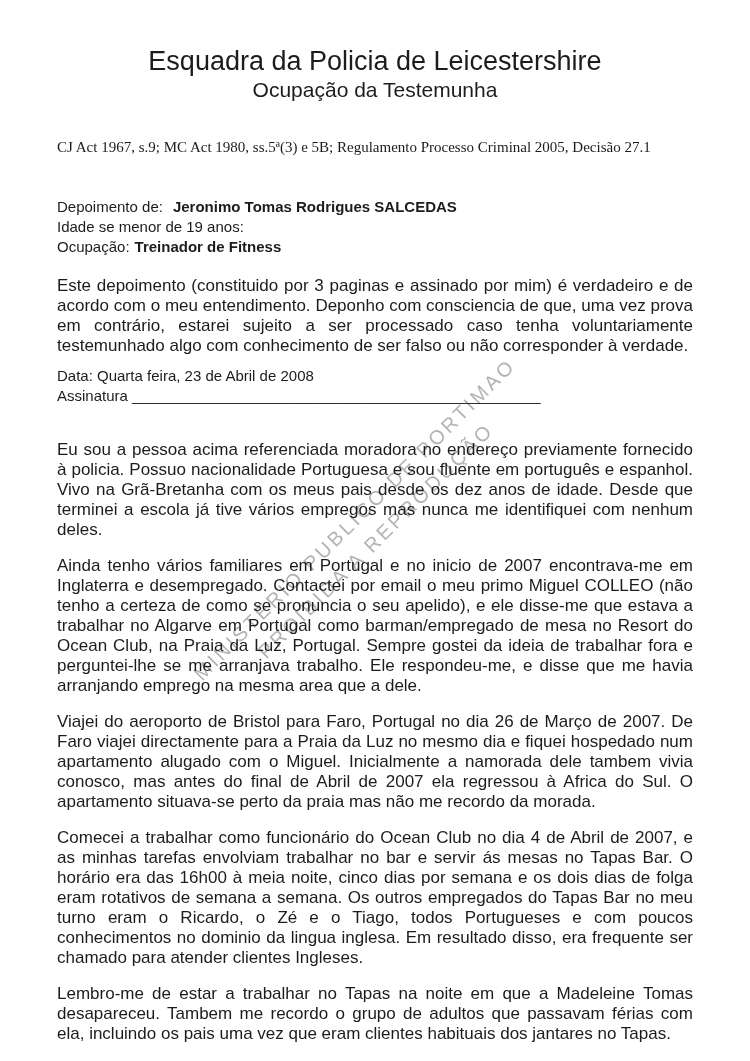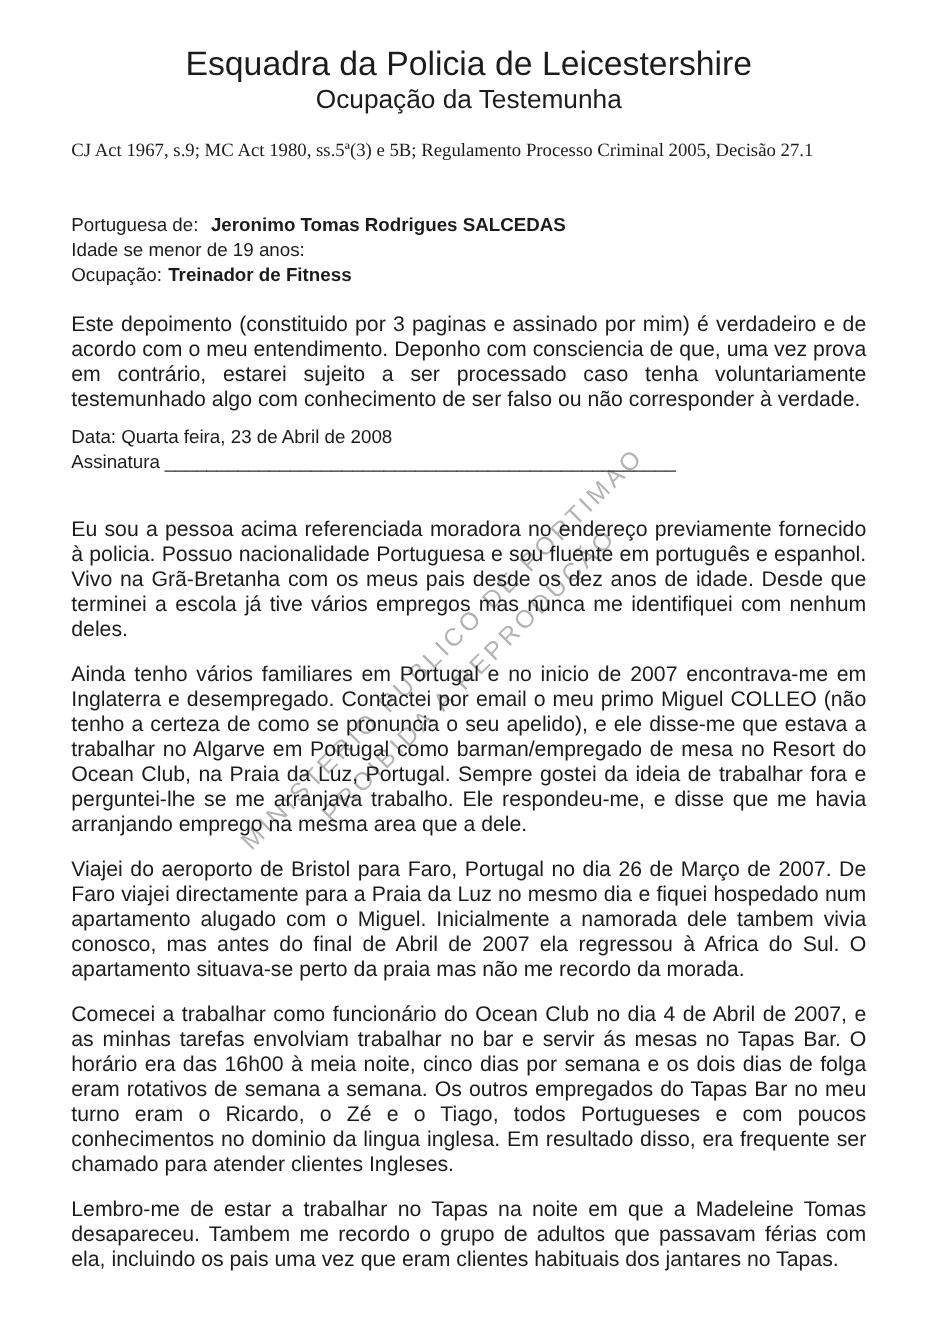--- a/index.html
+++ b/index.html
@@ -29,35 +29,35 @@
     letter-spacing: 3px;
     white-space: nowrap;
     z-index: 0;
     user-select: none;
   }
   .content {
     position: relative;
     z-index: 1;
     padding: 0 57px;
   }
-  .doc-header { padding-top: 36px; text-align: center; }
+  .doc-header { padding-top: 46px; text-align: center; }
   .doc-title {
     margin: 0;
     font-size: 27px;
     font-weight: 400;
     line-height: 31px;
   }
   .doc-subtitle {
     margin: 0;
     font-size: 21px;
     font-weight: 400;
     line-height: 25px;
   }
   .legal {
-    margin: 20px 0 0 0;
+    margin: 36px 0 0 0;
     font-family: "Liberation Serif", serif;
     font-size: 15px;
     line-height: 19px;
   }
   .fields { margin-top: 40px; font-size: 15px; line-height: 20px; }
   .bold { font-weight: 700; }
   .val-gap-wide { margin-left: 10px; }
   .val-gap { margin-left: 5px; }
   .para {
     margin: 0;
@@ -85,21 +85,21 @@
 
     <header class="doc-header">
       <h1 class="doc-title">Esquadra da Policia de Leicestershire</h1>
       <h2 class="doc-subtitle">Ocupação da Testemunha</h2>
     </header>
 
     <p class="legal">CJ Act 1967, s.9; MC Act 1980, ss.5ª(3) e 5B; Regulamento Processo Criminal 2005, Decisão 27.1</p>
 
     <div class="fields">
       <div class="field-row">
-        <span>Portuguesa de:</span><span class="bold val-gap-wide">Jeronimo Tomas Rodrigues SALCEDAS</span>
+        <span>Depoimento de:</span><span class="bold val-gap-wide">Jeronimo Tomas Rodrigues SALCEDAS</span>
       </div>
       <div class="field-row">
         <span>Idade se menor de 19 anos:</span>
       </div>
       <div class="field-row">
         <span>Ocupação:</span><span class="bold val-gap">Treinador de Fitness</span>
       </div>
     </div>
 
     <p class="para decl">Este depoimento (constituido por 3 paginas e assinado por mim) é verdadeiro e de acordo com o meu entendimento. Deponho com consciencia de que, uma vez prova em contrário, estarei sujeito a ser processado caso tenha voluntariamente testemunhado algo com conhecimento de ser falso ou não corresponder à verdade.</p>

